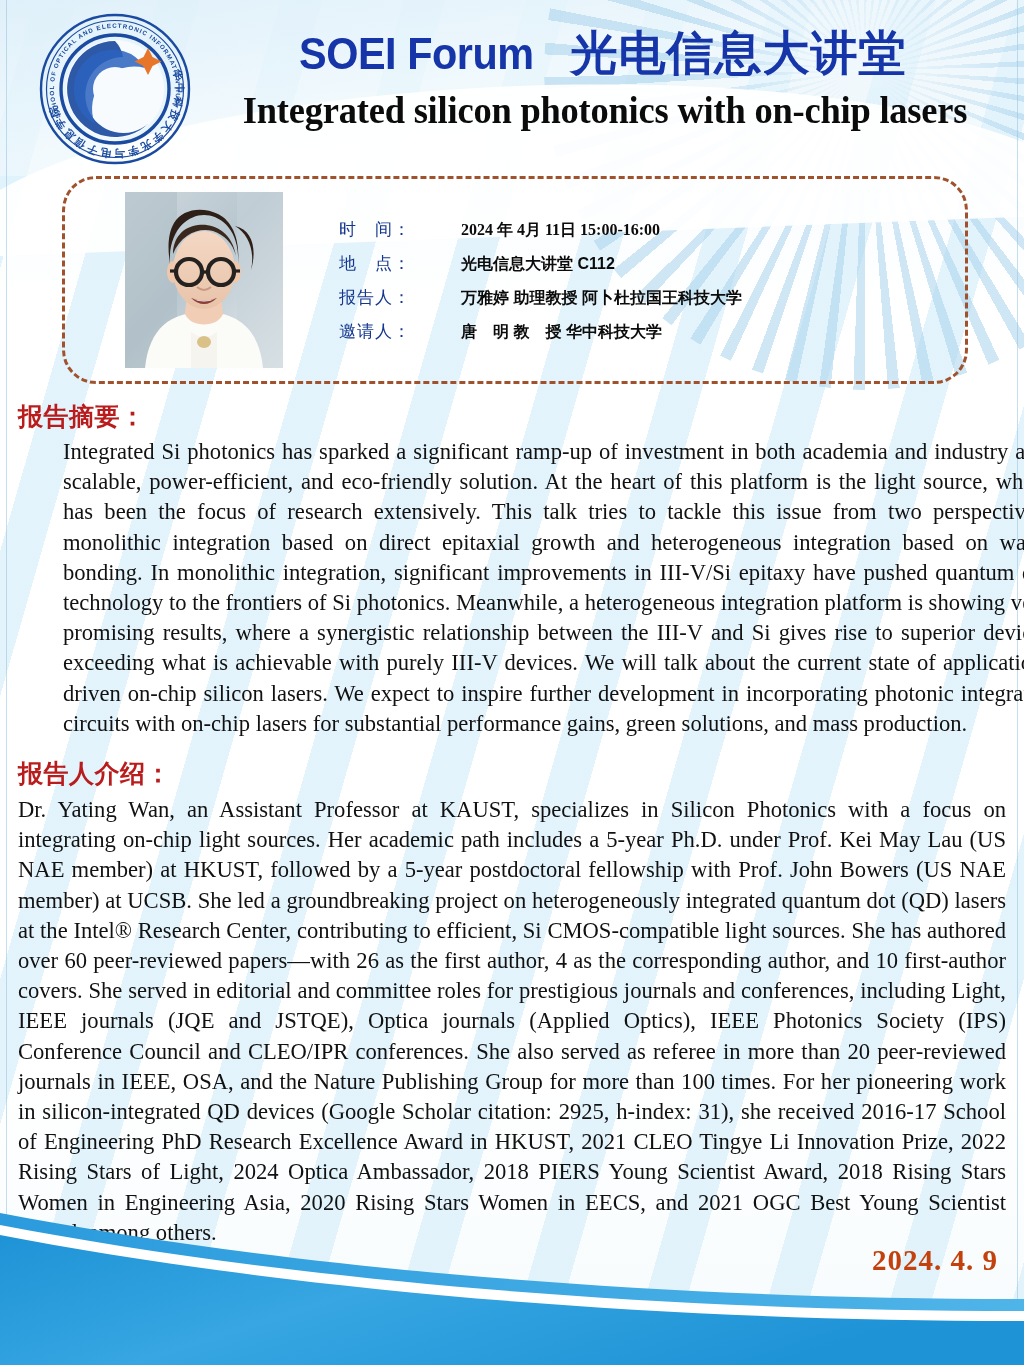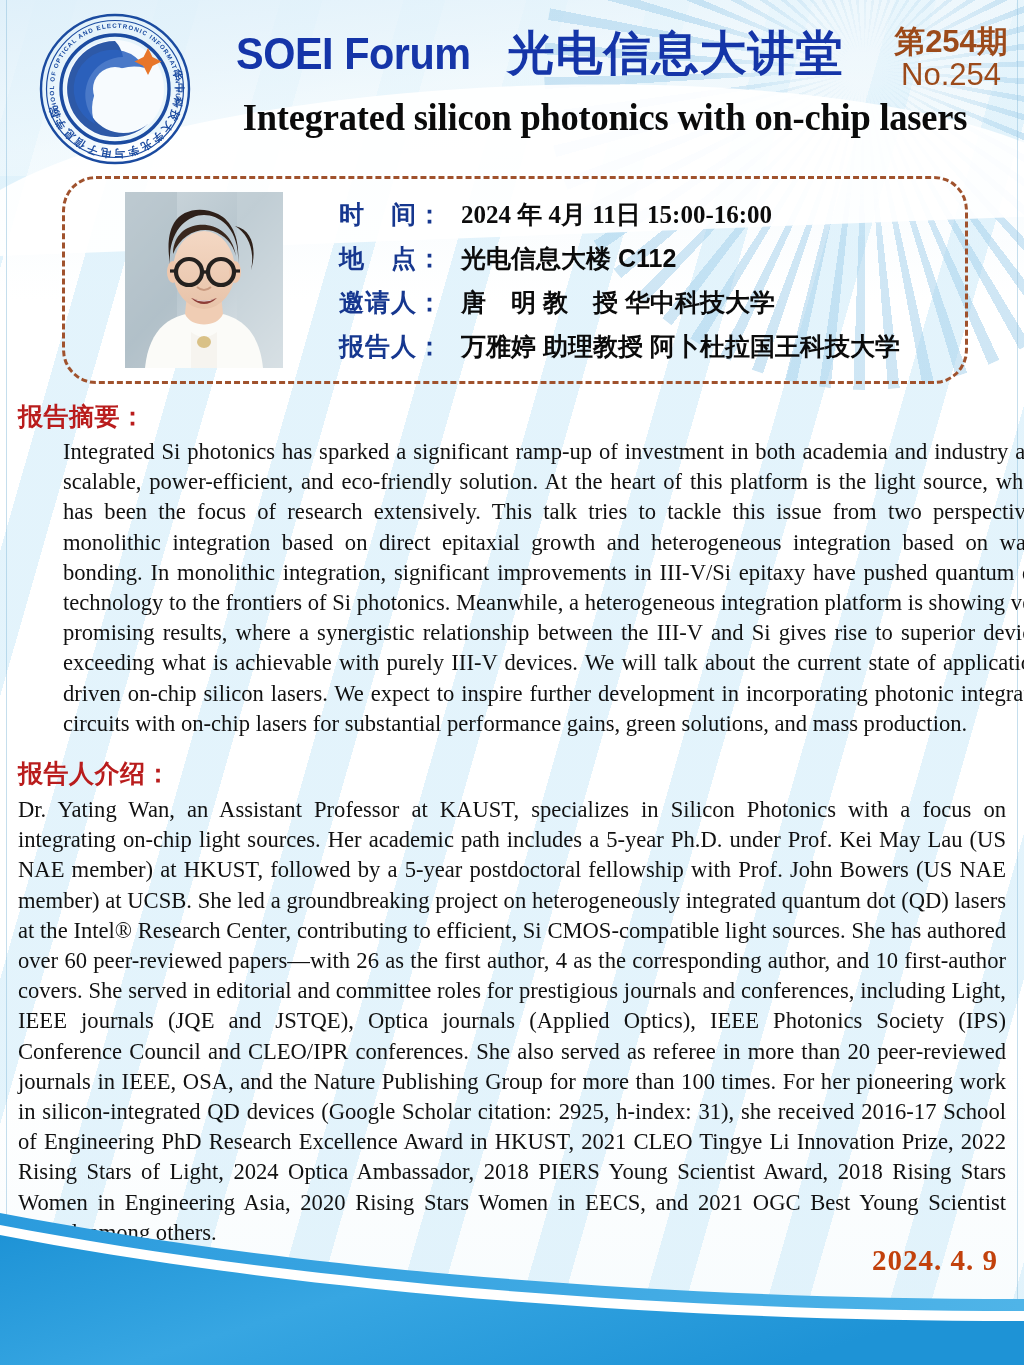--- a/index.html
+++ b/index.html
@@ -197,31 +197,31 @@
   }
   .info-row {
     display: flex;
     align-items: baseline;
     margin-bottom: 11px;
     white-space: nowrap;
   }
   .info-row:last-child { margin-bottom: 0; }
   .info-label {
     font-family: "Liberation Sans", sans-serif;
-    font-weight: bold;
-    font-size: 25px;
+    font-weight: normal;
+    font-size: 17px;
     color: #16378F;
     width: 122px;
     flex: none;
     letter-spacing: 1px;
   }
   .info-value {
     font-family: "Liberation Serif", serif;
     font-weight: bold;
-    font-size: 25px;
+    font-size: 16px;
     color: #0b0b0b;
   }
   .info-value.cn {
     font-family: "Liberation Sans", sans-serif;
     font-weight: bold;
   }
 
   
   .section-heading {
     position: absolute;
@@ -306,24 +306,20 @@
           <textPath href="#ringBotEn" startOffset="1%">SCHOOL OF OPTICAL AND ELECTRONIC INFORMATION HUST</textPath>
         </text>
       </svg>
     </div>
 
     <div class="title-block">
       <div class="title-row">
         <div class="forum-line">
           <span class="forum-en">SOEI Forum</span>
           <span class="forum-cn">光电信息大讲堂</span>
-        </div>
-        <div class="issue-block">
-          <div class="issue-cn">第254期</div>
-          <div class="issue-en">No.254</div>
         </div>
       </div>
       <div class="talk-title">Integrated silicon photonics with on-chip lasers</div>
     </div>
   </div>
 
   <div class="info-box">
     <div class="info-inner">
       <div class="portrait">
         <svg viewBox="0 0 158 176" width="158" height="176" aria-hidden="true">
@@ -362,29 +358,29 @@
         </svg>
       </div>
 
       <div class="info-lines">
         <div class="info-row">
           <span class="info-label">时　间：</span>
           <span class="info-value">2024 年 4月 11日 15:00-16:00</span>
         </div>
         <div class="info-row">
           <span class="info-label">地　点：</span>
-          <span class="info-value cn">光电信息大楼 C112</span>
+          <span class="info-value cn">光电信息大讲堂 C112</span>
+        </div>
+        <div class="info-row">
+          <span class="info-label">报告人：</span>
+          <span class="info-value cn">万雅婷 助理教授  阿卜杜拉国王科技大学</span>
         </div>
         <div class="info-row">
           <span class="info-label">邀请人：</span>
           <span class="info-value cn">唐　明 教　授  华中科技大学</span>
-        </div>
-        <div class="info-row">
-          <span class="info-label">报告人：</span>
-          <span class="info-value cn">万雅婷 助理教授  阿卜杜拉国王科技大学</span>
         </div>
       </div>
     </div>
   </div>
 
   <div class="section-heading" id="abstract-heading">报告摘要：</div>
   <div class="body-text" id="abstract-text">Integrated Si photonics has sparked a significant ramp-up of investment in both academia and industry as a scalable, power-efficient, and eco-friendly solution. At the heart of this platform is the light source, which has been the focus of research extensively. This talk tries to tackle this issue from two perspectives: monolithic integration based on direct epitaxial growth and heterogeneous integration based on wafer bonding. In monolithic integration, significant improvements in III-V/Si epitaxy have pushed quantum dot technology to the frontiers of Si photonics. Meanwhile, a heterogeneous integration platform is showing very promising results, where a synergistic relationship between the III-V and Si gives rise to superior devices exceeding what is achievable with purely III-V devices. We will talk about the current state of application-driven on-chip silicon lasers. We expect to inspire further development in incorporating photonic integrated circuits with on-chip lasers for substantial performance gains, green solutions, and mass production.</div>
 
   <div class="section-heading" id="bio-heading">报告人介绍：</div>
   <div class="body-text" id="bio-text">Dr. Yating Wan, an Assistant Professor at KAUST, specializes in Silicon Photonics with a focus on integrating on-chip light sources. Her academic path includes a 5-year Ph.D. under Prof. Kei May Lau (US NAE member) at HKUST, followed by a 5-year postdoctoral fellowship with Prof. John Bowers (US NAE member) at UCSB. She led a groundbreaking project on heterogeneously integrated quantum dot (QD) lasers at the Intel® Research Center, contributing to efficient, Si CMOS-compatible light sources. She has authored over 60 peer-reviewed papers—with 26 as the first author, 4 as the corresponding author, and 10 first-author covers. She served in editorial and committee roles for prestigious journals and conferences, including Light, IEEE journals (JQE and JSTQE), Optica journals (Applied Optics), IEEE Photonics Society (IPS) Conference Council and CLEO/IPR conferences. She also served as referee in more than 20 peer-reviewed journals in IEEE, OSA, and the Nature Publishing Group for more than 100 times. For her pioneering work in silicon-integrated QD devices (Google Scholar citation: 2925, h-index: 31), she received 2016-17 School of Engineering PhD Research Excellence Award in HKUST, 2021 CLEO Tingye Li Innovation Prize, 2022 Rising Stars of Light, 2024 Optica Ambassador, 2018 PIERS Young Scientist Award, 2018 Rising Stars Women in Engineering Asia, 2020 Rising Stars Women in EECS, and 2021 OGC Best Young Scientist Award, among others.</div>

